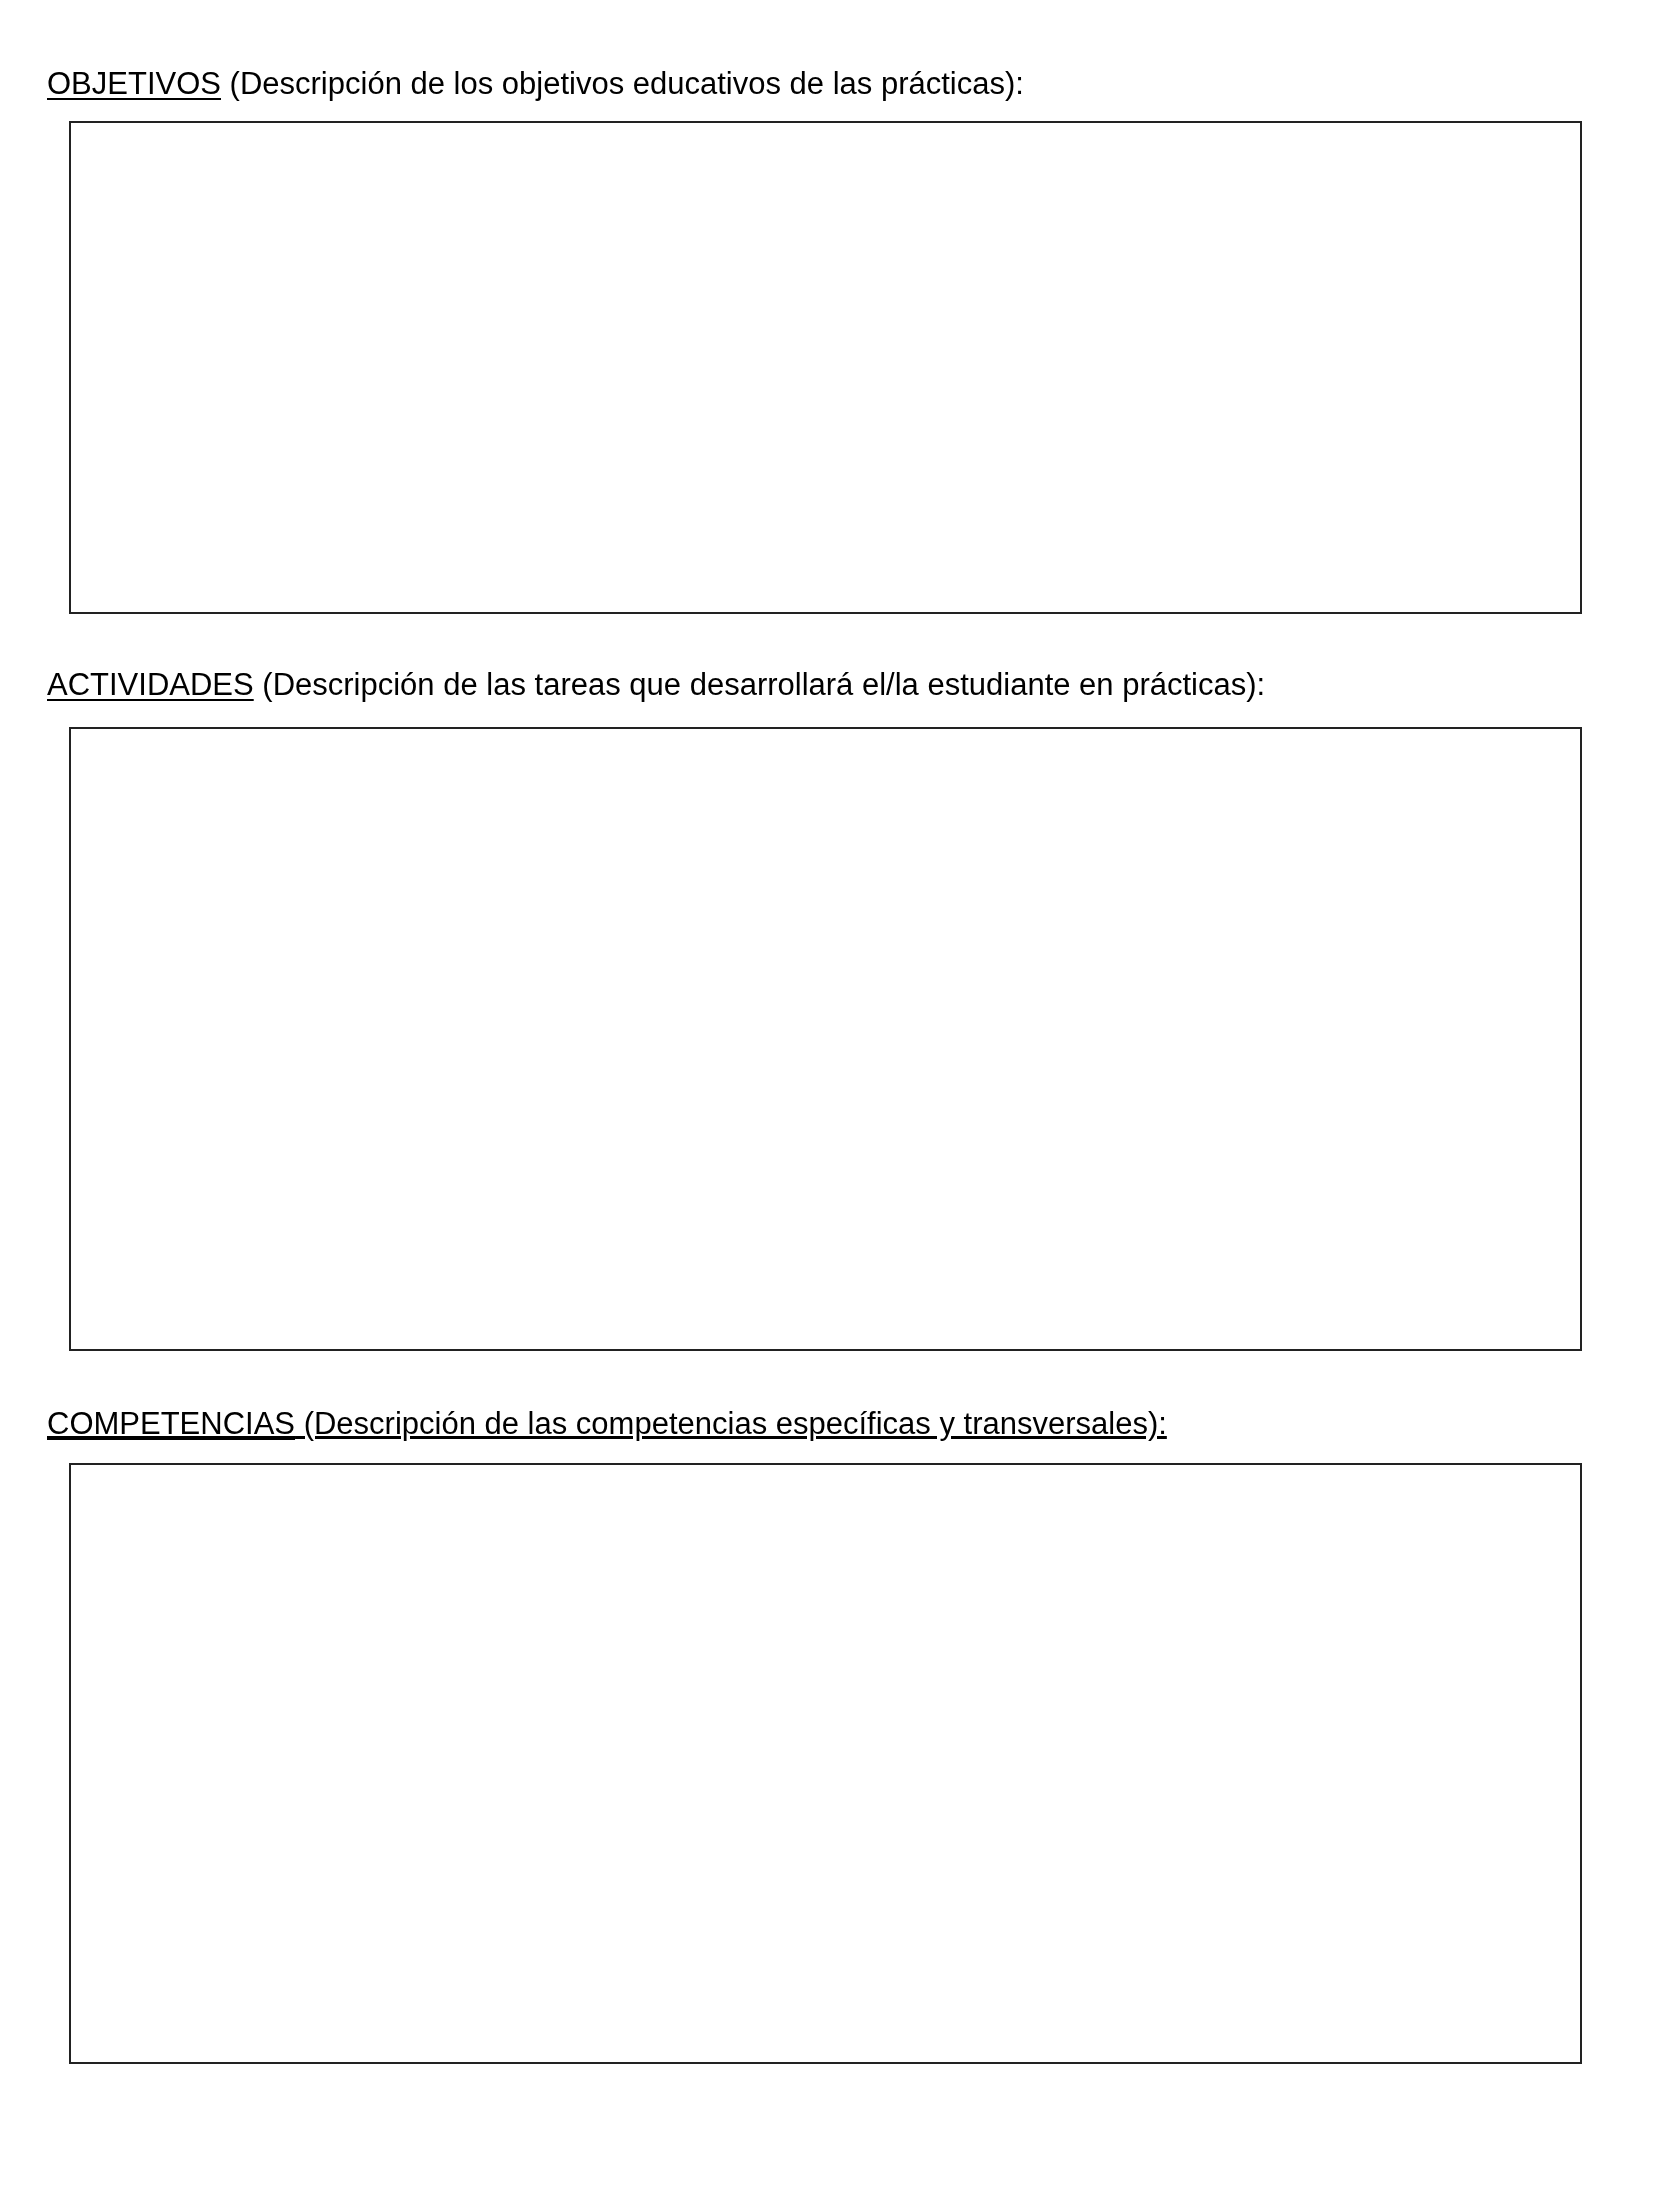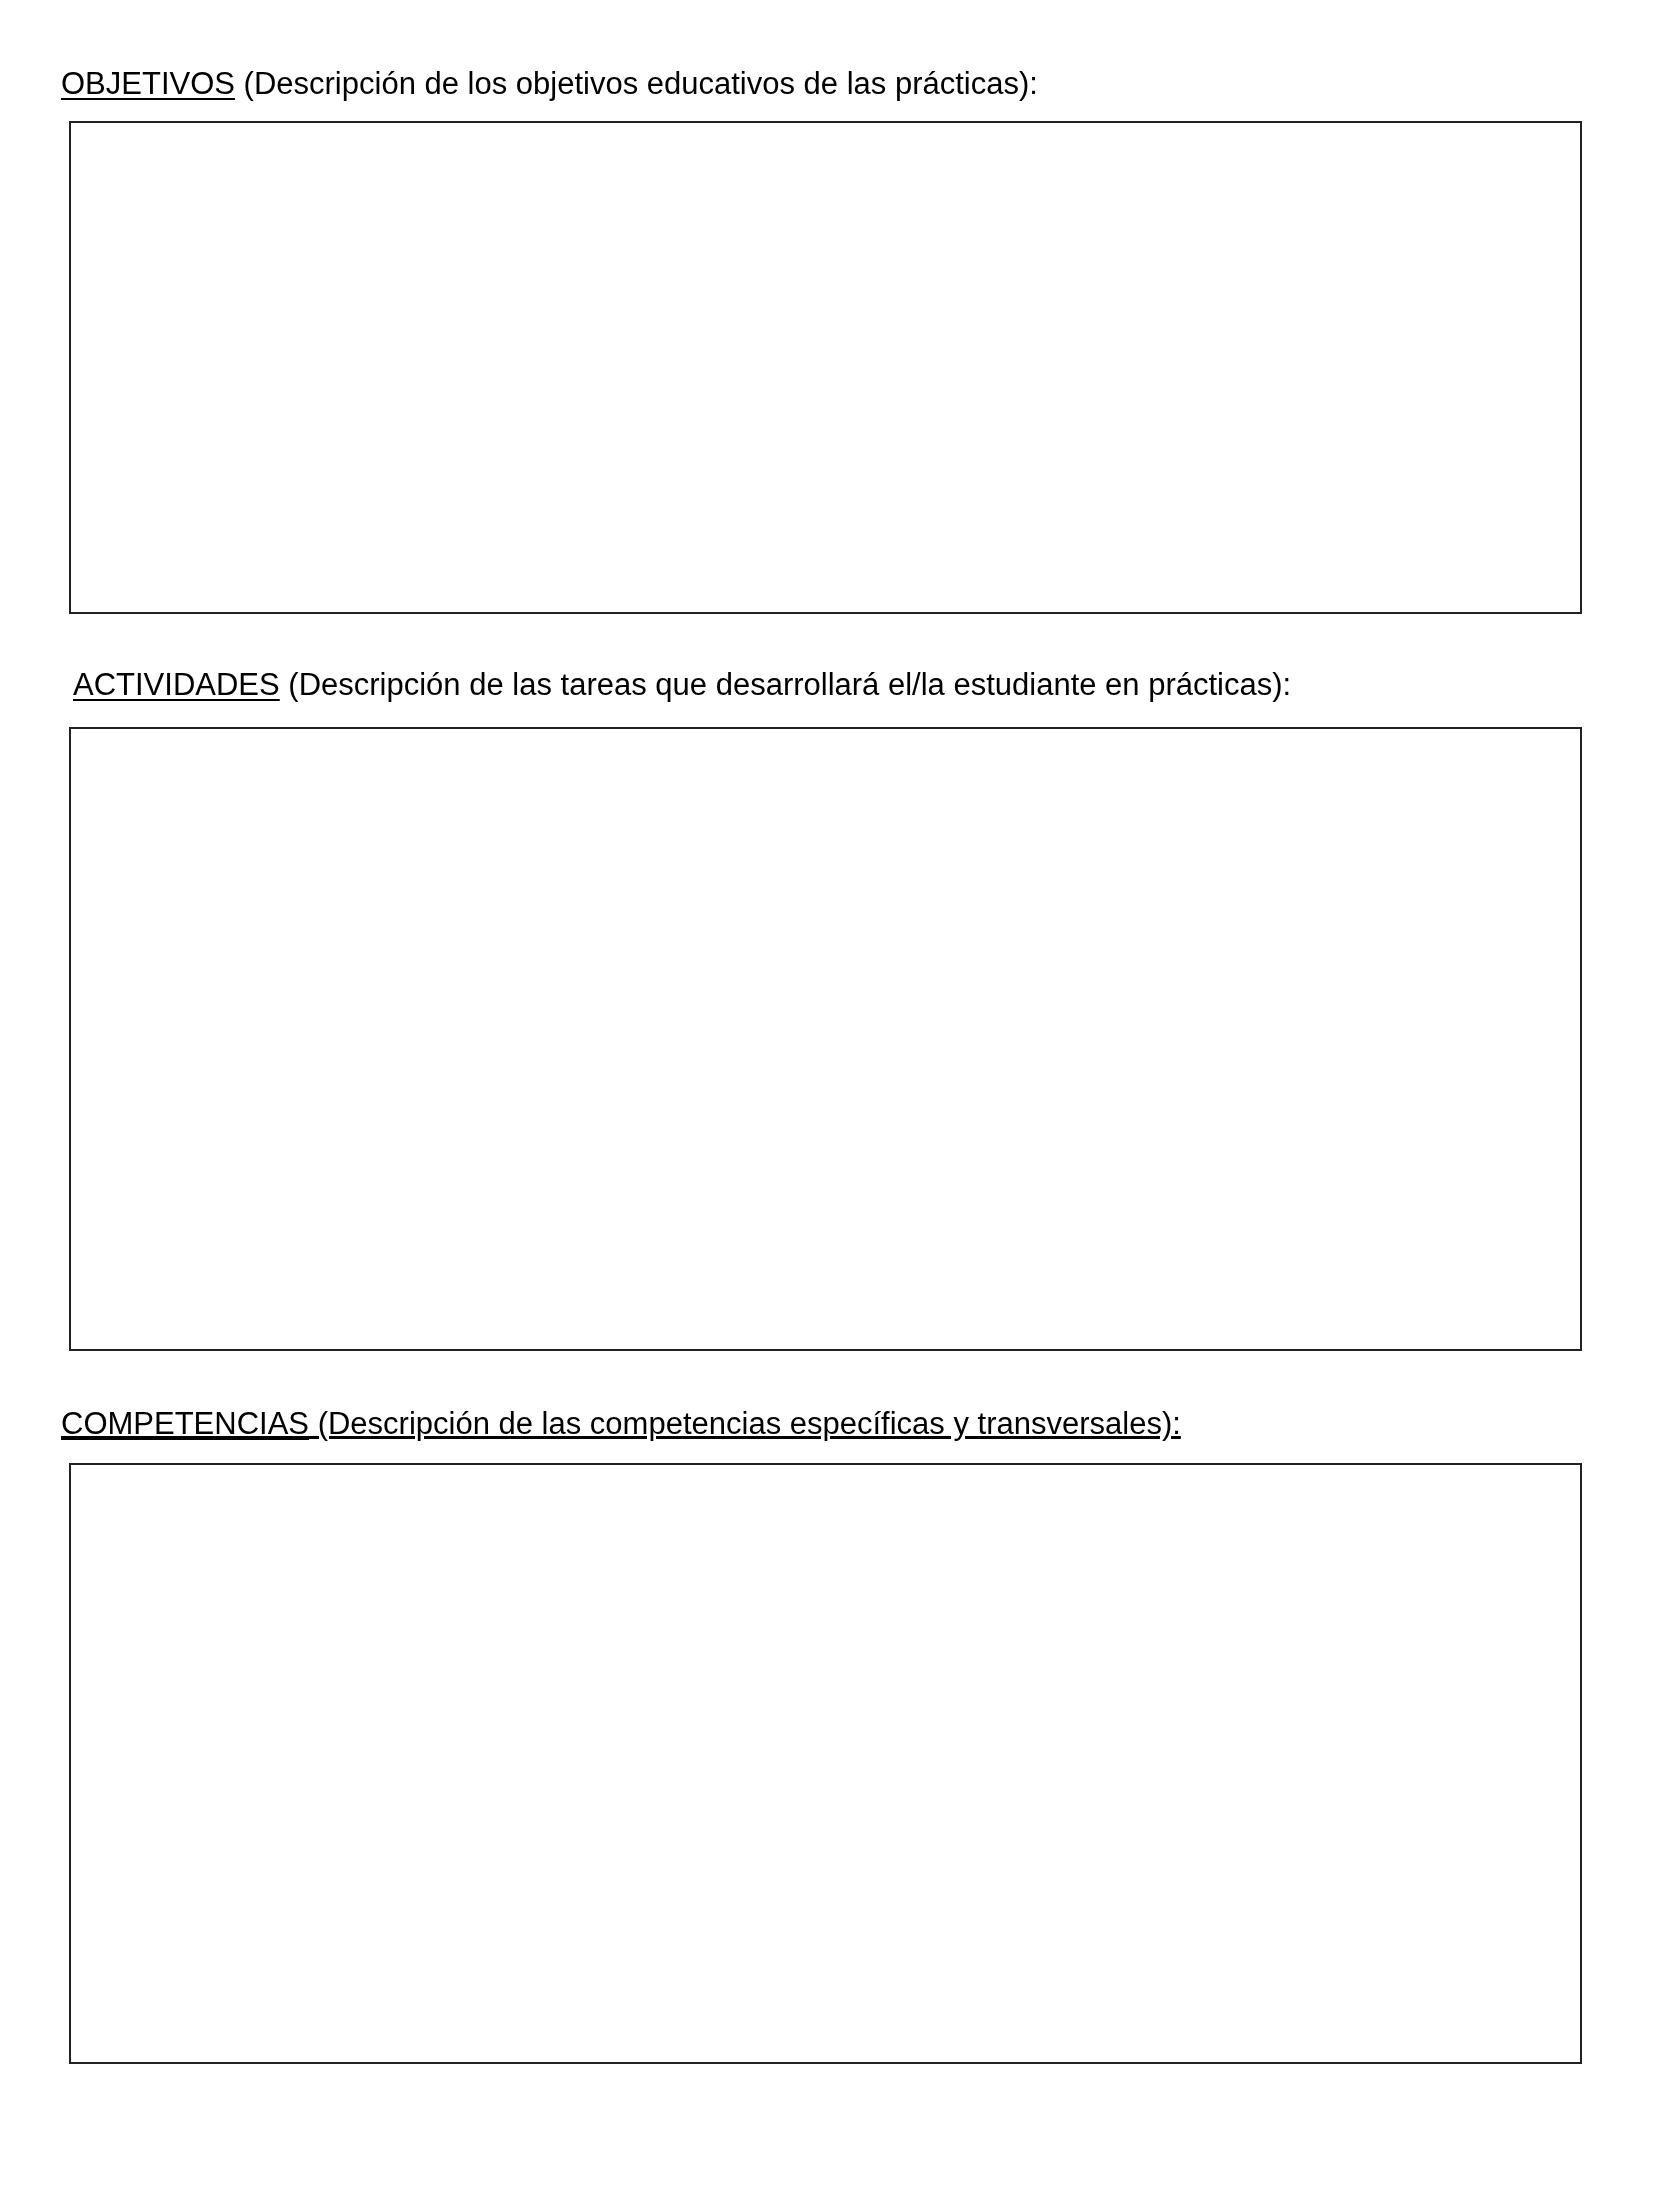--- a/index.html
+++ b/index.html
@@ -1,25 +1,25 @@
 <!DOCTYPE html>
 <html style="font-size:12.7px"><head>
 <meta charset="utf-8">
 <style>
   html, body { margin: 0; padding: 0; background: #ffffff; }
   body { width: 1657px; height: 2205px; position: relative; overflow: hidden;
          font-family: "Liberation Sans", sans-serif; color: #000; }
-  .heading { position: absolute; left: 61px; font-size: 31px; line-height: 37px; white-space: nowrap; }
+  .heading { position: absolute; left: 47px; font-size: 31px; line-height: 37px; white-space: nowrap; }
   .heading .key { text-decoration: underline; text-decoration-thickness: 2.4px; text-underline-offset: 4px; }
   .box { position: absolute; left: 69px; width: 1513px; border: 2.4px solid #222; background: #fff; box-sizing: border-box; }
 </style>
 </head>
 <body>
 
 <div class="heading" style="top:65px;"><span class="key">OBJETIVOS</span><span> (Descripción de los objetivos educativos de las prácticas):</span></div>
 <div class="box" style="top:121px; height:493px;"></div>
 
-<div class="heading" style="top:666px;margin-left:12px;"><span class="key">ACTIVIDADES</span><span> (Descripción de las tareas que desarrollará el/la estudiante en prácticas):</span></div>
+<div class="heading" style="top:666px;"><span class="key">ACTIVIDADES</span><span> (Descripción de las tareas que desarrollará el/la estudiante en prácticas):</span></div>
 <div class="box" style="top:727px; height:624px;"></div>
 
 <div class="heading" style="top:1405px;text-decoration:underline;"><span class="key">COMPETENCIAS</span><span> (Descripción de las competencias específicas y transversales):</span></div>
 <div class="box" style="top:1463px; height:601px;"></div>
 
 
 </body></html>

